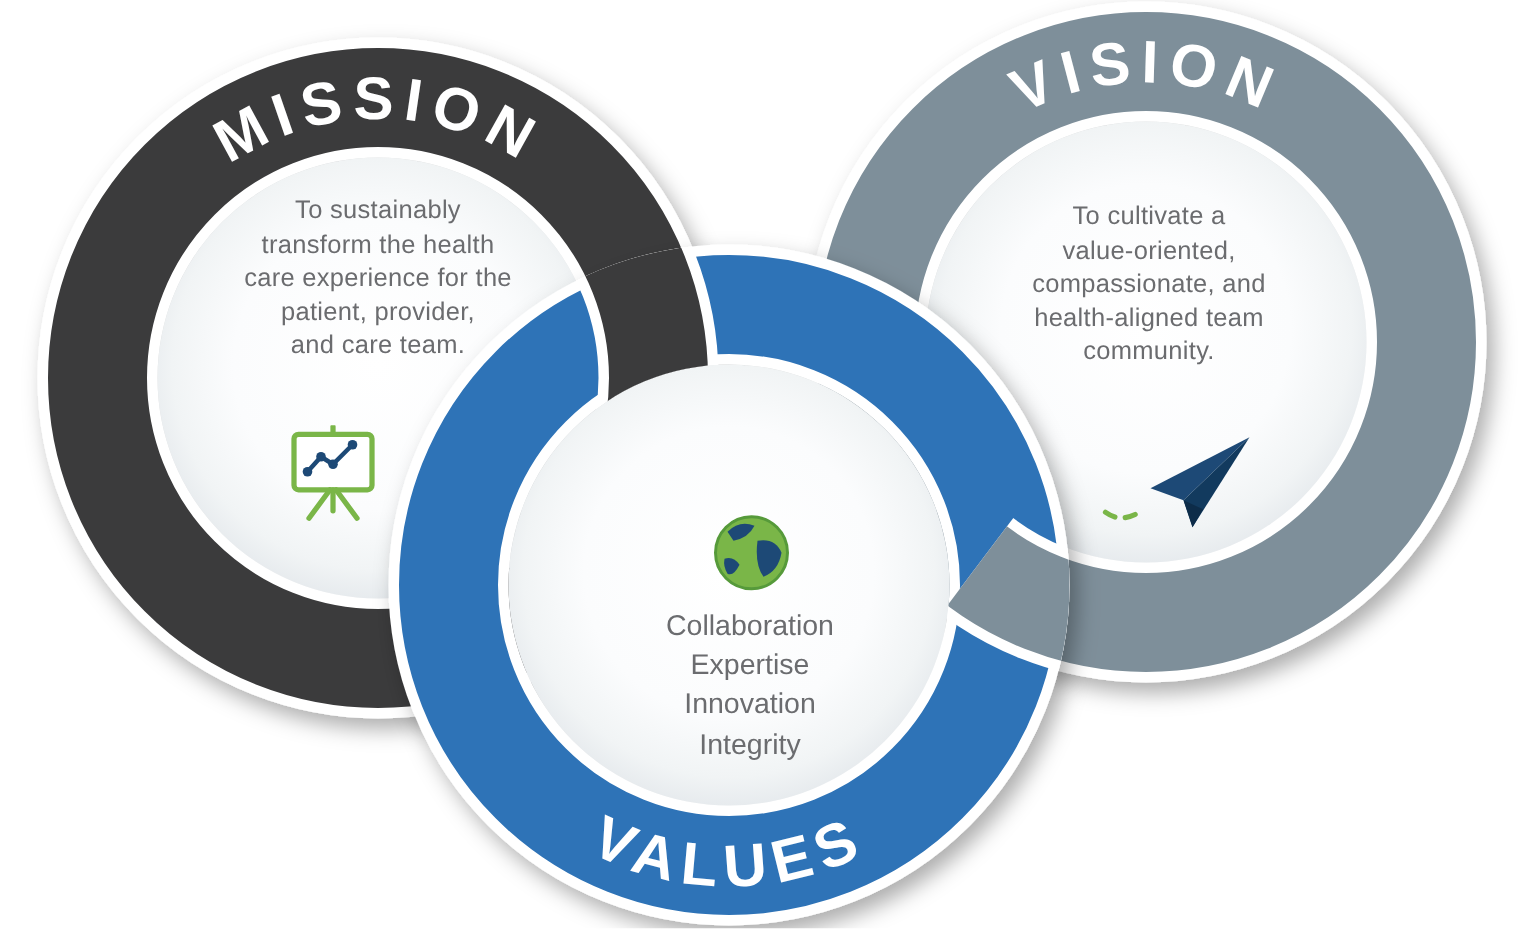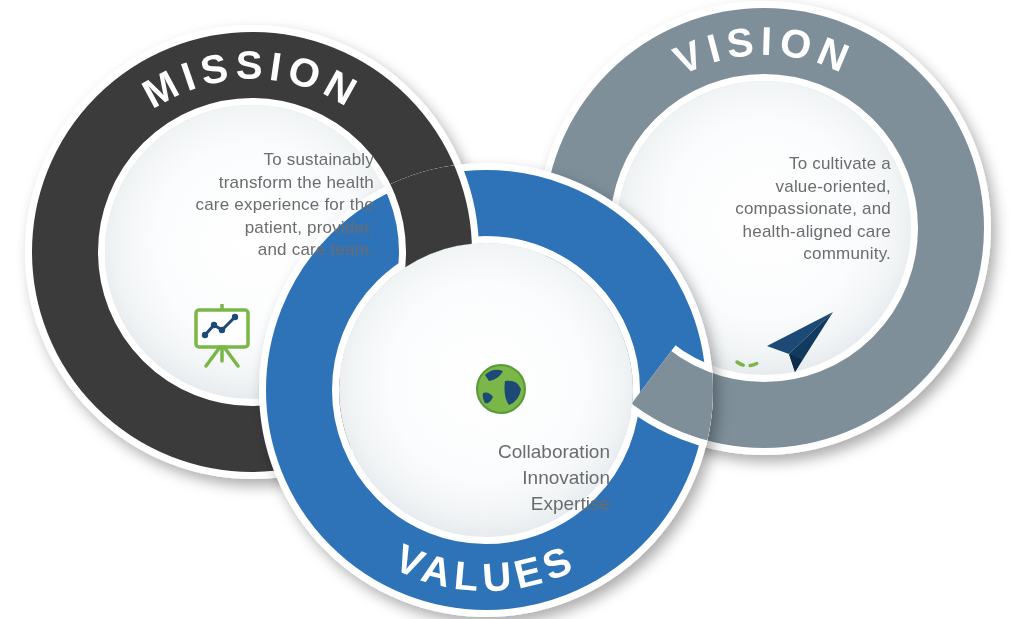--- a/index.html
+++ b/index.html
@@ -8,22 +8,21 @@
     background:#ffffff;
     font-family:"Liberation Sans", sans-serif;
     overflow:hidden;
   }
   .stage { position:relative; width:1024px; height:619px; background:#ffffff; }
   .stage > svg.rings-svg { position:absolute; left:0; top:0; }
 
   .overlay {
     position:absolute;
     transform:translate(-50%,-50%);
-    text-align:right;
-    margin-top:20px;
+    text-align:center;
   }
   .desc {
     color:#6b6c6f;
     font-size:17px;
     line-height:1.33;
     white-space:pre-line;
     letter-spacing:0.2px;
   }
   .values-list {
     color:#6b6c6f;
@@ -129,21 +128,21 @@
       <circle cx="44" cy="13" r="3.2" fill="#1d4976"></circle>
       <line x1="31" y1="43" x2="31" y2="57" stroke="#7ab648" stroke-width="3.5" stroke-linecap="round"></line>
       <line x1="29" y1="43" x2="15" y2="62" stroke="#7ab648" stroke-width="3.5" stroke-linecap="round"></line>
       <line x1="33" y1="43" x2="47" y2="62" stroke="#7ab648" stroke-width="3.5" stroke-linecap="round"></line>
     </svg>
   </div>
 
   <div class="overlay desc" style="left:766px; top:190px; width:250px;">To cultivate a
 value-oriented,
 compassionate, and
-health-aligned care
+health-aligned team
 community.</div>
 
   <div class="overlay" style="left:785px; top:324px;">
     <svg width="104" height="64" viewBox="0 0 104 64">
       <path d="M 4 52 Q 15 60 28 51" fill="none" stroke-width="3.5" stroke-dasharray="7 7" stroke-linecap="round" stroke="#7ab648"></path>
       <polygon points="100,2 34,36 56,44" fill="#1d4976"></polygon>
       <polygon points="100,2 56,44 62,62" fill="#123a5e"></polygon>
       <polygon points="56,44 62,62 69,50" fill="#0d2c49"></polygon>
     </svg>
   </div>
@@ -153,17 +152,18 @@
       <circle cx="26" cy="26" r="24" fill="#7ab648"></circle>
       <path d="M 10 12 Q 18 4 28 8 Q 24 16 14 18 Z" fill="#1d4976"></path>
       <path d="M 30 18 Q 42 16 46 26 Q 44 38 34 42 Q 28 34 30 18 Z" fill="#1d4976"></path>
       <path d="M 8 30 Q 14 28 18 34 Q 14 42 10 40 Q 7 35 8 30 Z" fill="#1d4976"></path>
       <circle cx="26" cy="26" r="24" fill="none" stroke="#569a3a" stroke-width="2"></circle>
     </svg>
   </div>
 
   <div class="overlay values-list" style="left:500px; top:458px; width:220px;">
     <div>Collaboration</div>
+    <div>Expertise</div>
     <div>Innovation</div>
-    <div>Expertise</div>
+    <div>Integrity</div>
   </div>
 
 </div>
 
 </body></html>

